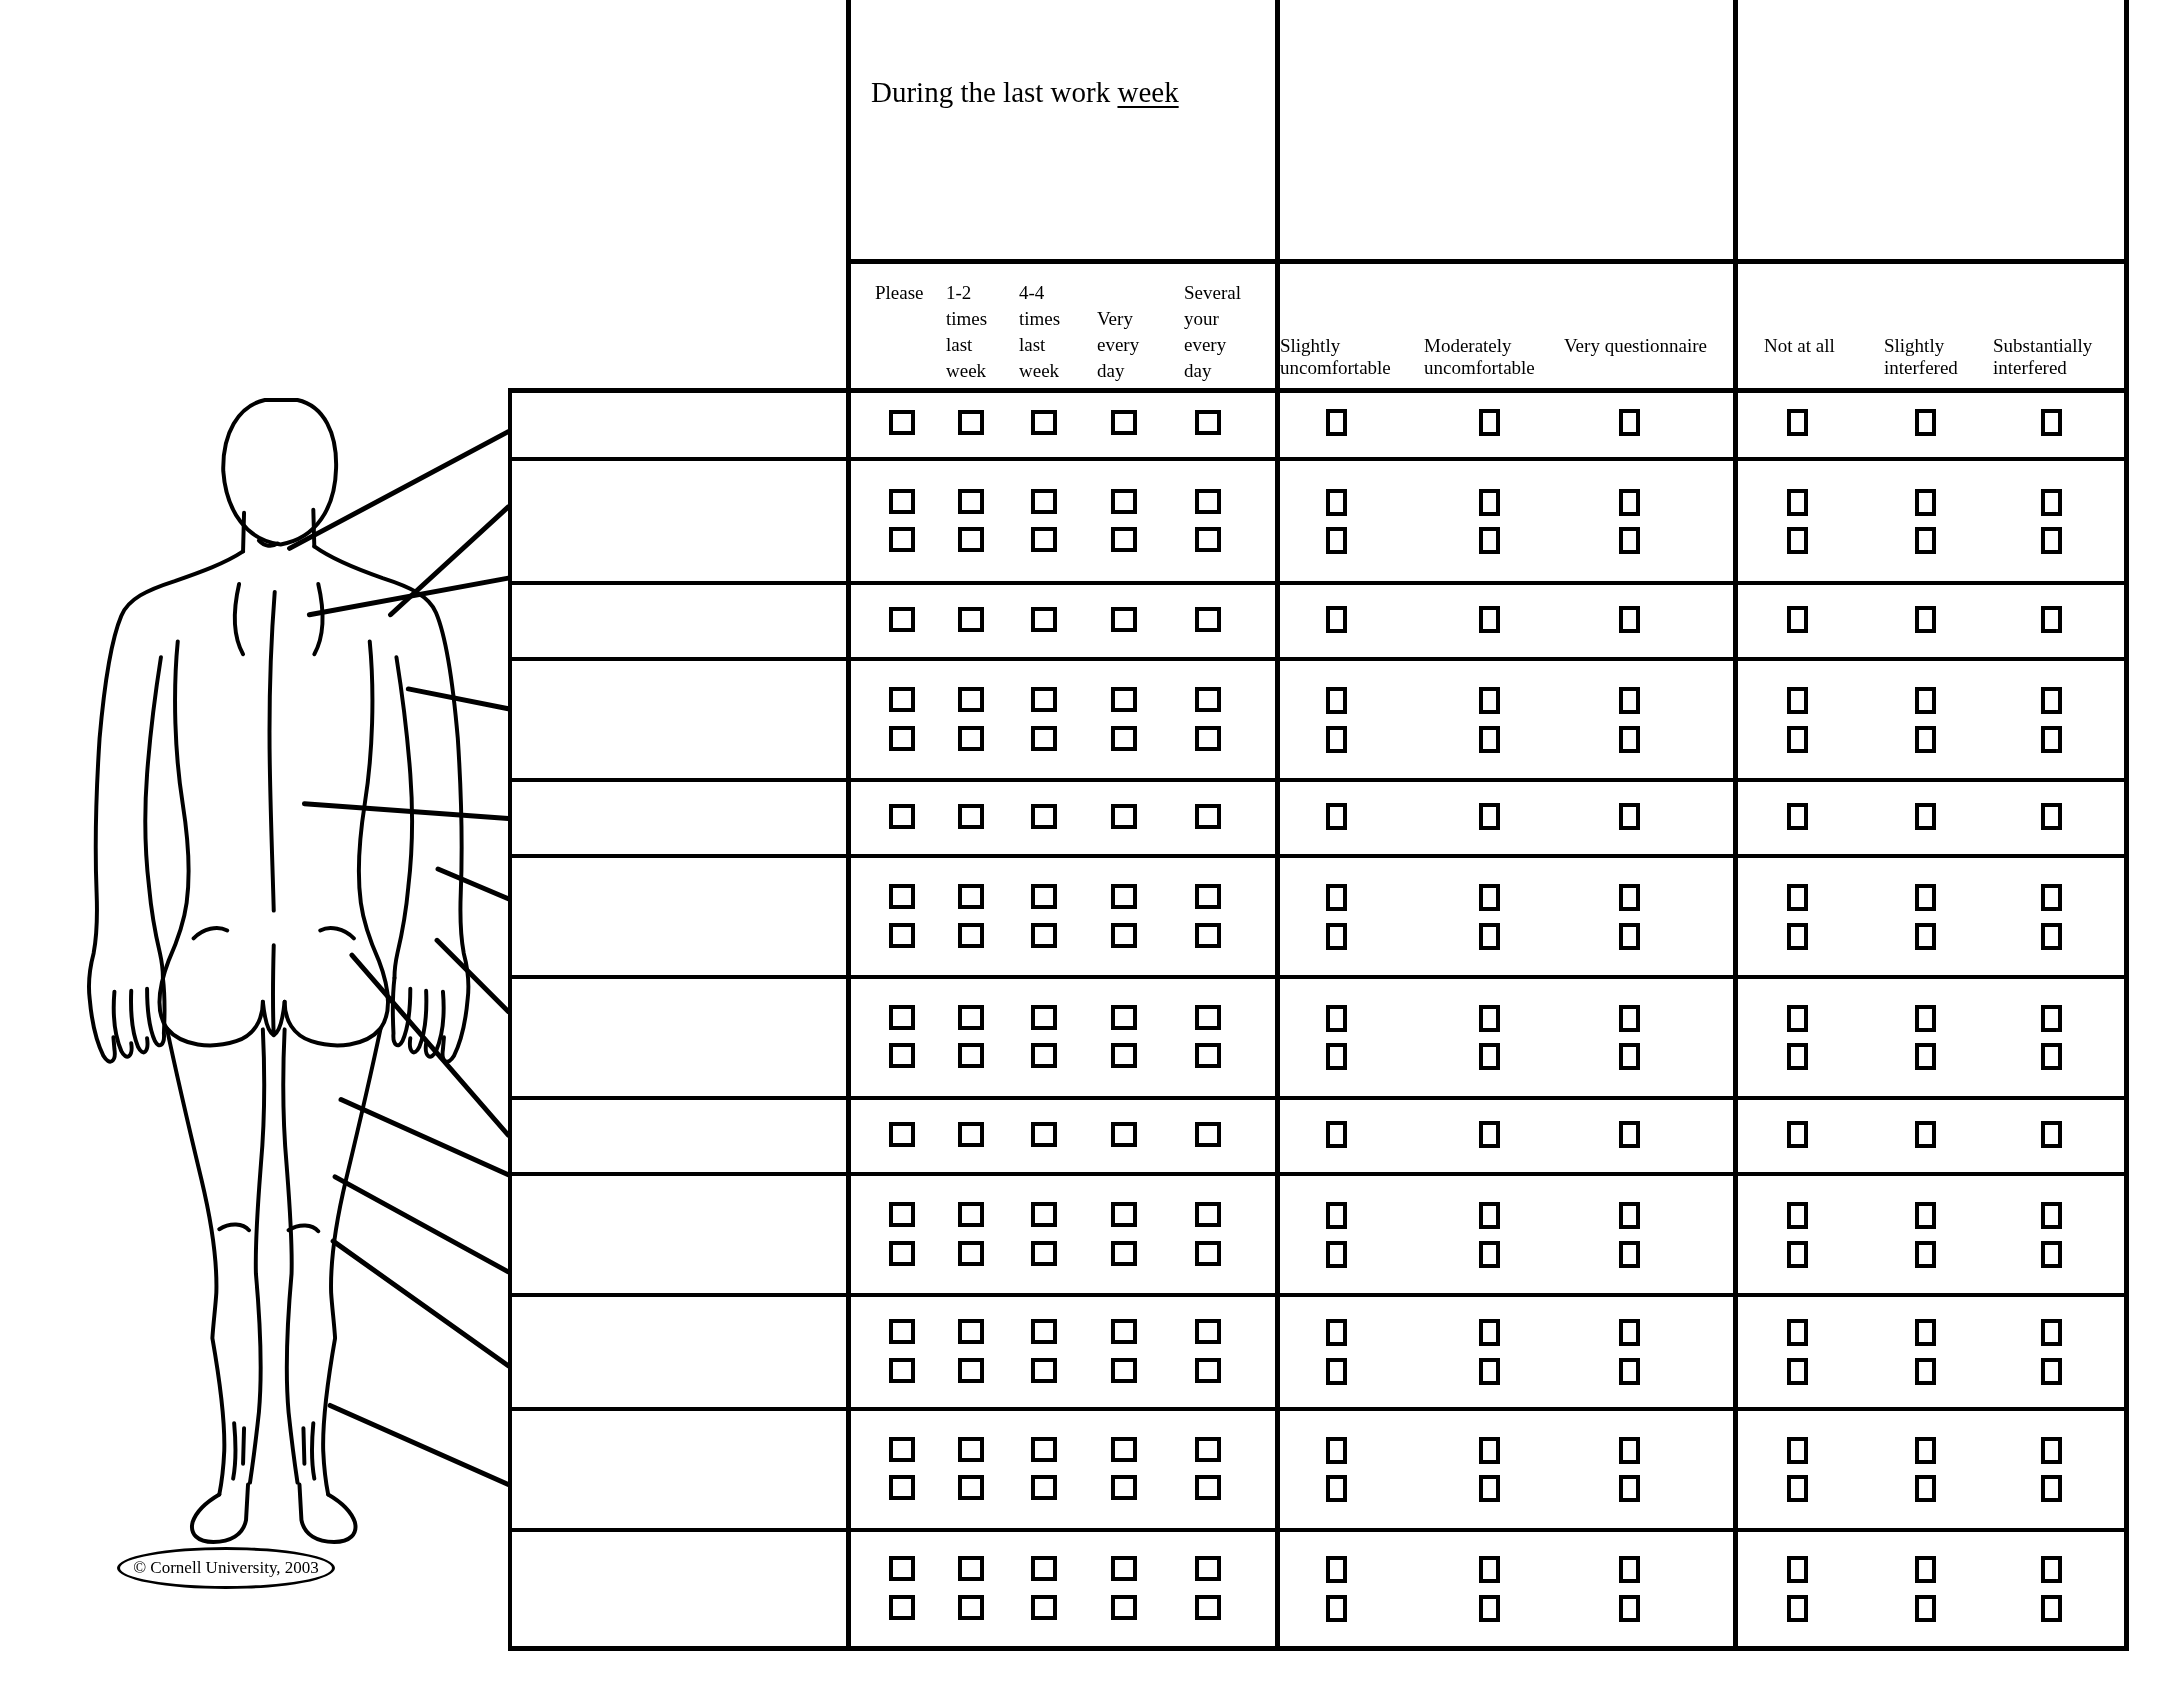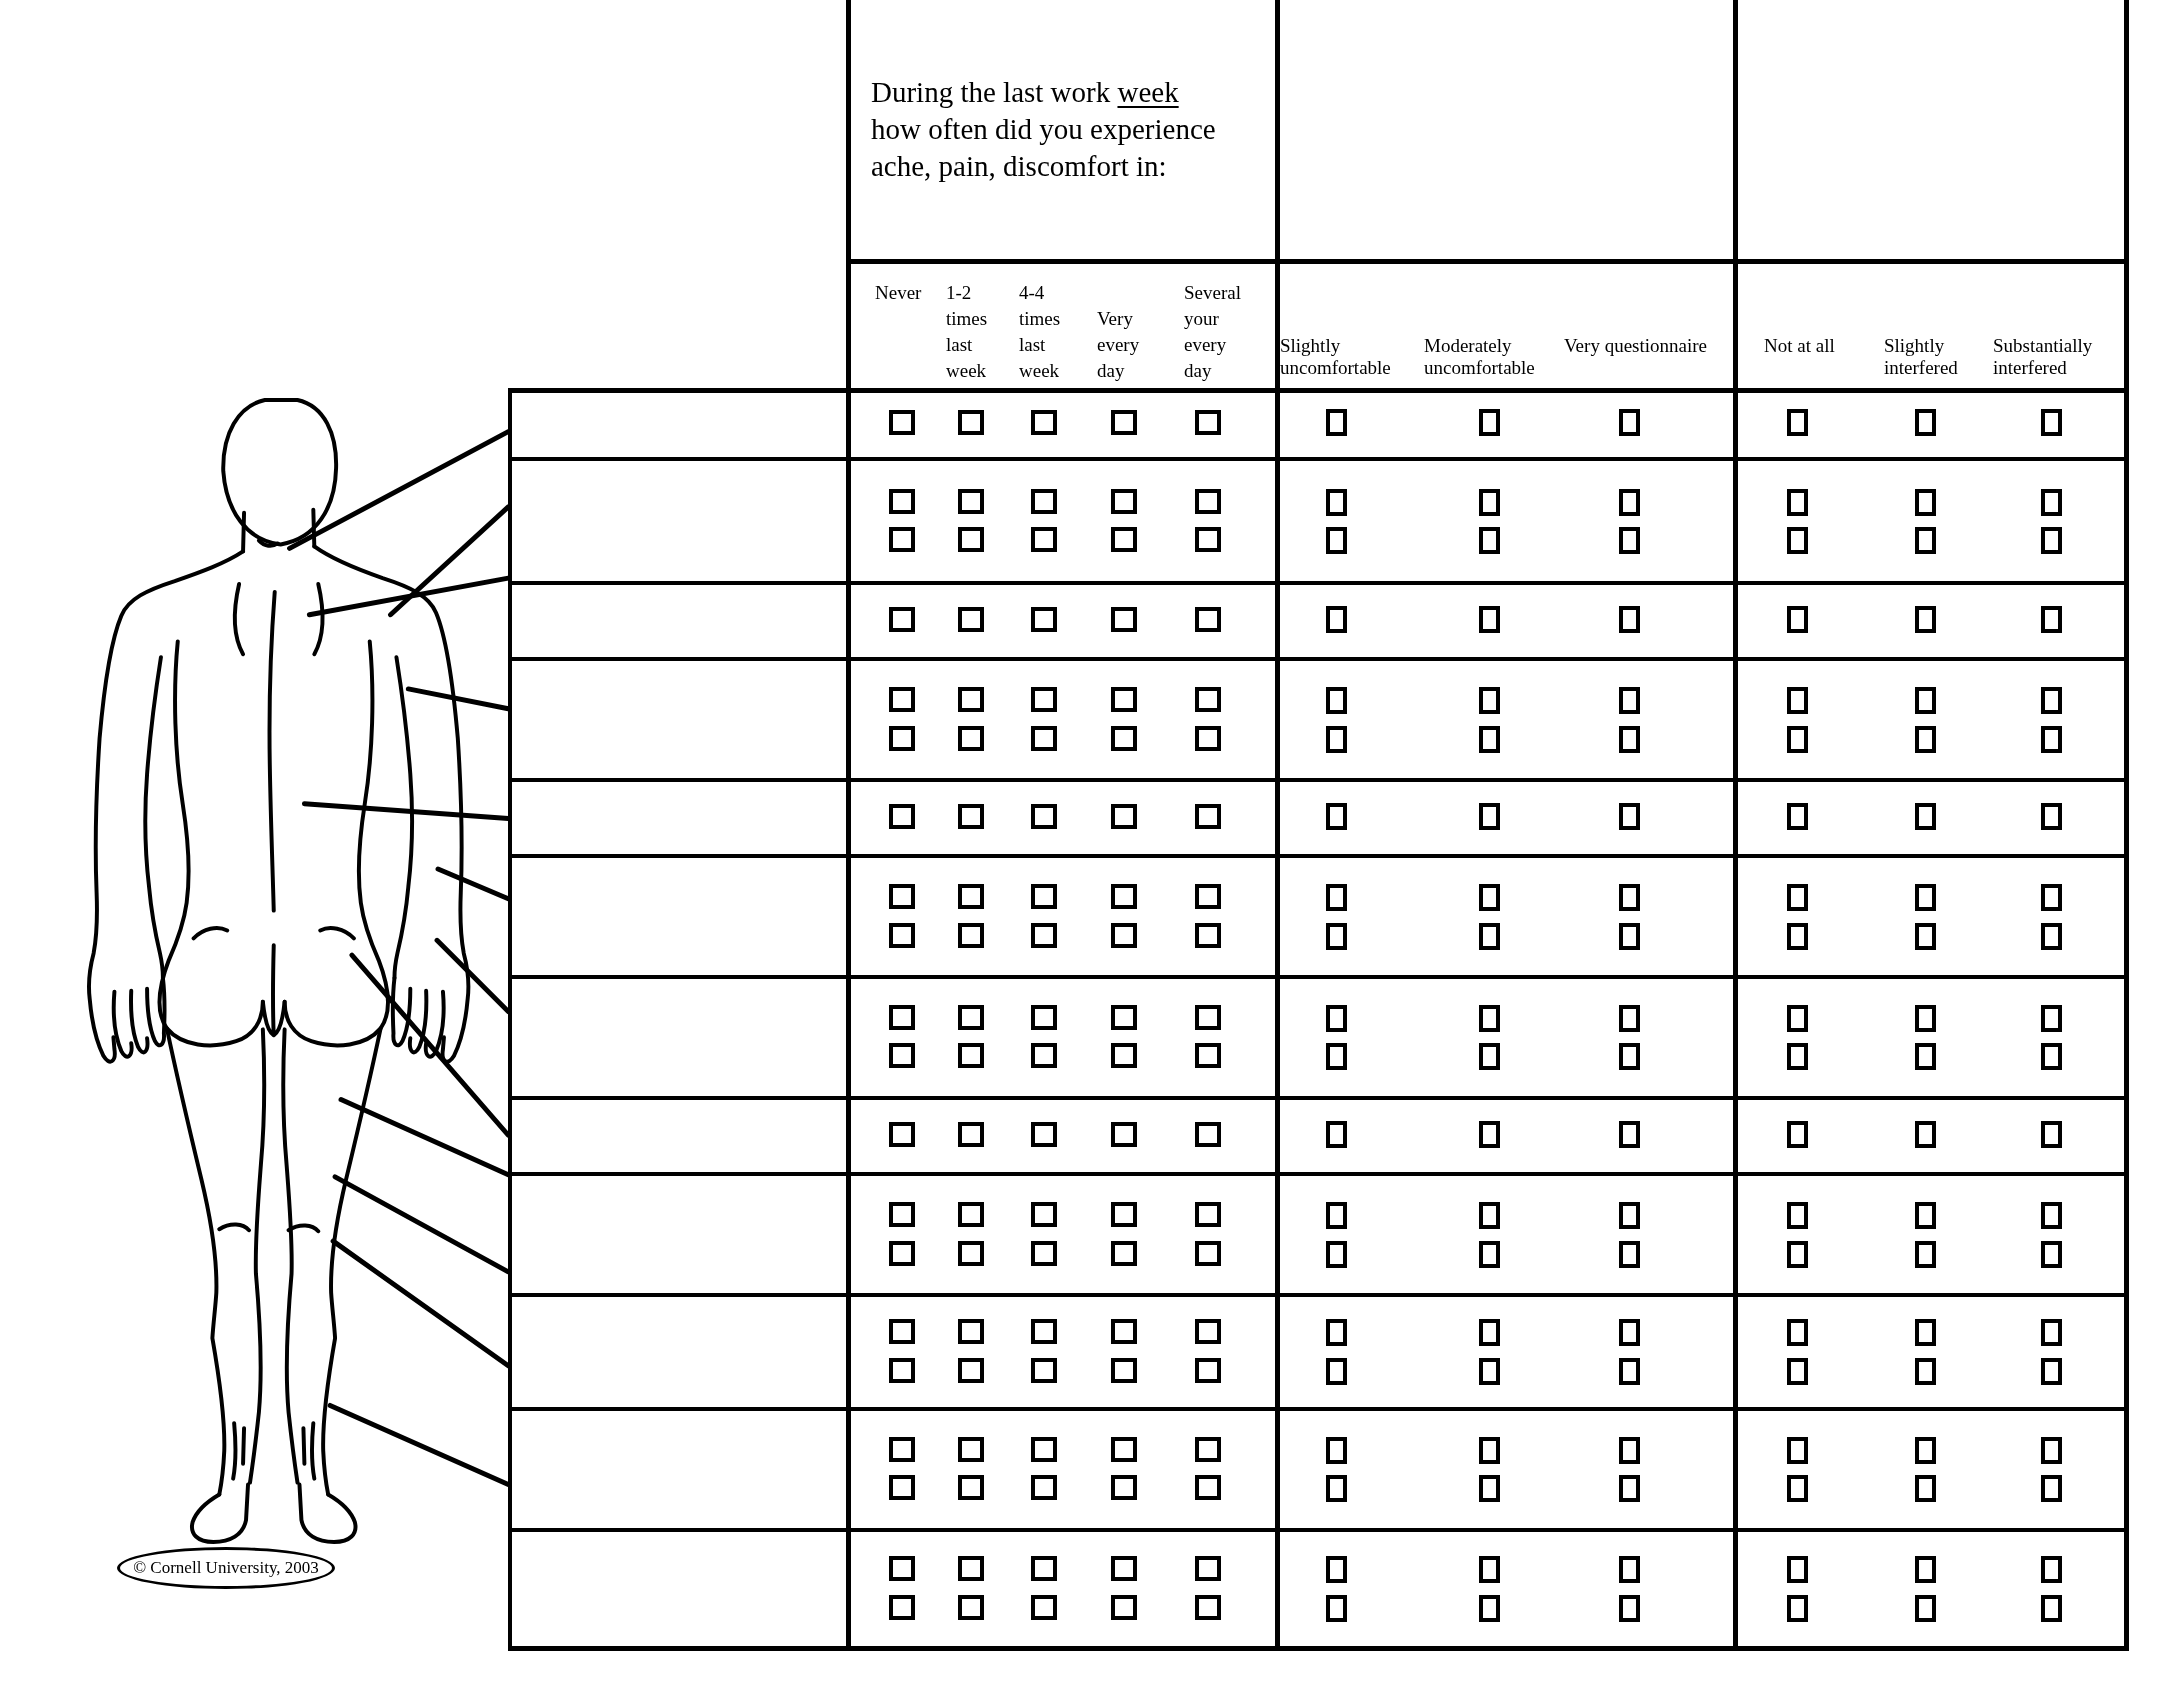--- a/index.html
+++ b/index.html
@@ -41,21 +41,21 @@
   svg { position:absolute; }
   .figure-stroke { fill:none; stroke:#000; stroke-width:4; stroke-linecap:round; stroke-linejoin:round; }
   .pointer { fill:none; stroke:#000; stroke-width:5; stroke-linecap:round; }
 </style>
 </head>
 <body>
 
 <div id="page">
 
 
-  <div class="question" id="q-frequency"><span>During the last work </span><span class="u">week</span><br><span>how often did you experience ache, pain, discomfort in:</span></div>
+  <div class="question" id="q-frequency"><span>During the last work </span><span class="u">week</span><br></div>
 
 
 
   <svg style="left:59px; top:267px;" width="475" height="1307" viewBox="60 270 480 1320">
 
     <path class="figure-stroke" d="M 268 404 L 301 404 C 328 410 341 438 340 473 C 339 513 320 544 284 550 C 250 546 229 517 226 476 C 225 438 241 410 268 404 Z"></path>
     <path class="figure-stroke" d="M 262 546 C 268 552 275 553 281 549"></path>
     <path class="figure-stroke" d="M 247 518 L 246 557"></path>
     <path class="figure-stroke" d="M 317 515 L 318 552"></path>
     <path class="figure-stroke" d="M 246 557 C 228 569 203 578 177 587 C 149 596 130 605 123 622 C 112 648 105 700 101 746 C 98 792 96 852 98 902 C 99 928 98 947 95 963 C 91 978 89 992 91 1009 C 93 1032 98 1053 105 1067 C 111 1077 118 1073 116 1060 L 115 1048"></path>
@@ -98,21 +98,21 @@
     <span>© Cornell University, 2003</span>
   </div>
 
   <div id="table-layer">
       <div class="vline" style="left: 846px; top: 0px; width: 5px; height: 1650px;"></div>
       <div class="vline" style="left: 1275px; top: 0px; width: 5px; height: 1650px;"></div>
       <div class="vline" style="left: 1733px; top: 0px; width: 5px; height: 1650px;"></div>
       <div class="vline" style="left: 2124px; top: 0px; width: 5px; height: 1650px;"></div>
       <div class="vline" style="left: 508px; top: 388px; width: 4px; height: 1262px;"></div>
       <div class="hline" style="left: 846px; top: 259px; width: 1282px; height: 5px;"></div>
-      <div class="opt" style="left: 875px; top: 280px; width: 67px;">Never</div>
+      <div class="opt" style="left: 875px; top: 280px; width: 67px;">Please</div>
       <div class="opt" style="left: 946px; top: 280px; width: 67px;">1-2 times last week</div>
       <div class="opt" style="left: 1019px; top: 280px; width: 67px;">4-4 times last week</div>
       <div class="opt" style="left: 1097px; top: 306px; width: 59px;">Very every day</div>
       <div class="opt" style="left: 1184px; top: 280px; width: 67px;">Several your every day</div>
       <div class="opt opt-bottomgrp" style="left: 1280px; top: 335px; width: 149px;">Slightly uncomfortable</div>
       <div class="opt opt-bottomgrp" style="left: 1424px; top: 335px; width: 150px;">Moderately uncomfortable</div>
       <div class="opt opt-bottomgrp" style="left: 1564px; top: 335px; width: 160px;">Very questionnaire</div>
       <div class="opt opt-bottomgrp" style="left: 1764px; top: 335px; width: 109px;">Not at all</div>
       <div class="opt opt-bottomgrp" style="left: 1884px; top: 335px; width: 94px;">Slightly interfered</div>
       <div class="opt opt-bottomgrp" style="left: 1993px; top: 335px; width: 134px;">Substantially interfered</div>

